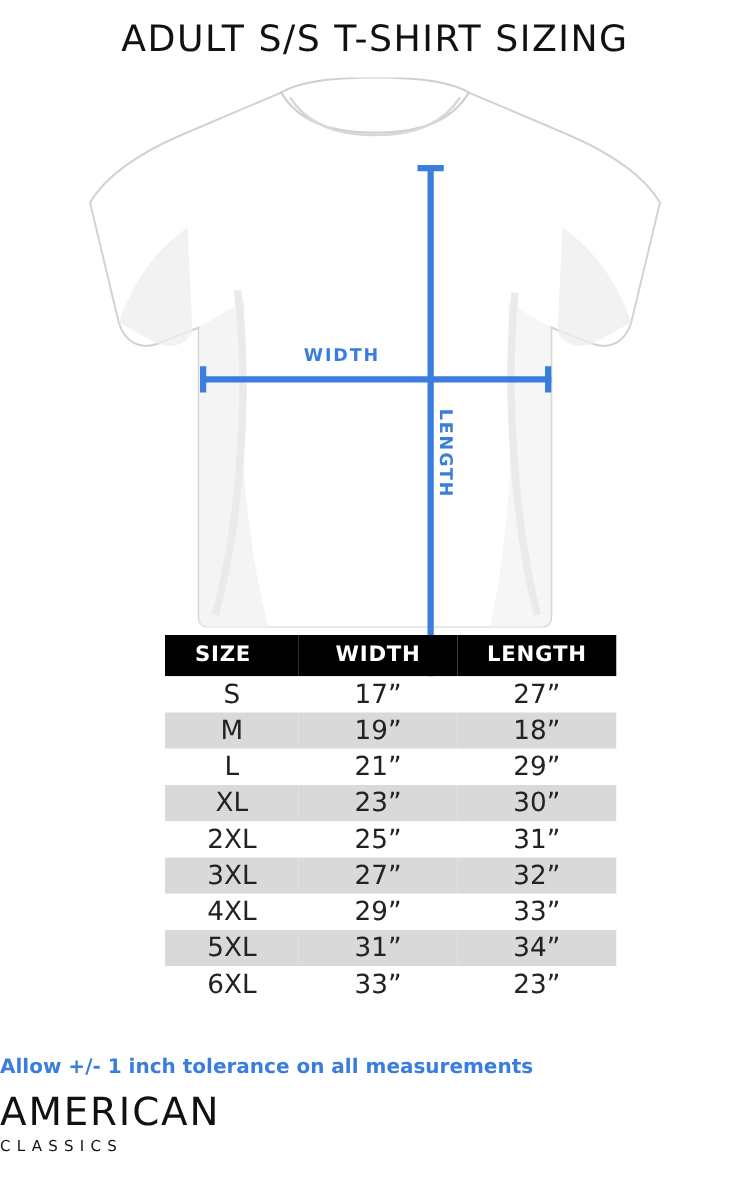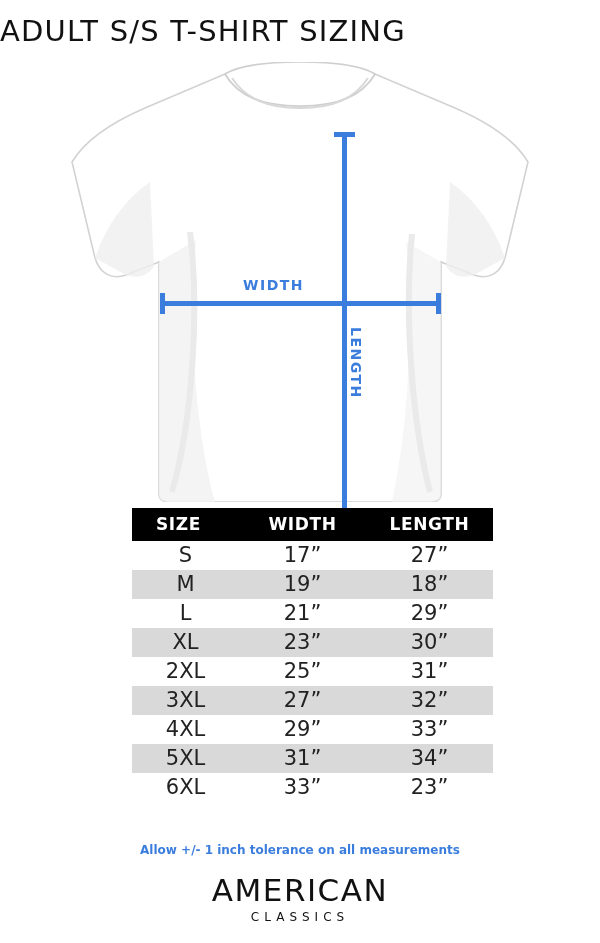--- a/index.html
+++ b/index.html
@@ -14,21 +14,21 @@
     font-family: "Liberation Sans", sans-serif;
     overflow: hidden;
   }
 
   
   .title {
     position: absolute;
     top: 14px;
     left: 0;
     width: 600px;
-    text-align: left;
+    text-align: center;
     font-size: 29px;
     font-weight: 400;
     letter-spacing: 1.2px;
     color: #111111;
     font-family: "DejaVu Sans", sans-serif;
   }
 
   
   .shirt-area {
     position: absolute;
@@ -142,34 +142,33 @@
   }
   table.size-table tr.row-odd td { background: #ffffff; }
   table.size-table tr.row-even td { background: #d9d9d9; }
 
   
   .tolerance {
     position: absolute;
     top: 843px;
     left: 0;
     width: 600px;
-    text-align: center;
-    font-size: 12px;
+    text-align: left;
+    font-size: 16px;
     font-weight: bold;
     color: #3b7ddd;
     font-family: "DejaVu Sans", sans-serif;
   }
 
   
   .brand {
     position: absolute;
     top: 872px;
     left: 0;
     width: 600px;
-    text-align: center;
   }
   .brand-main {
     font-size: 31px;
     letter-spacing: 1.5px;
     color: #111111;
     font-family: "DejaVu Sans", sans-serif;
   }
   .brand-sub {
     margin-top: 2px;
     font-size: 12px;

